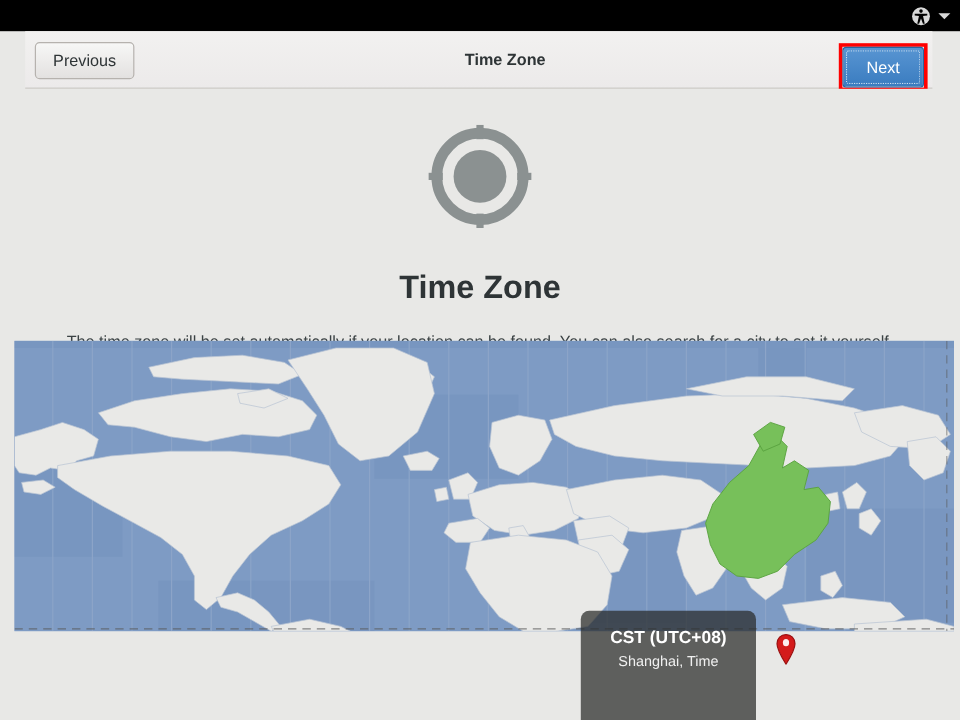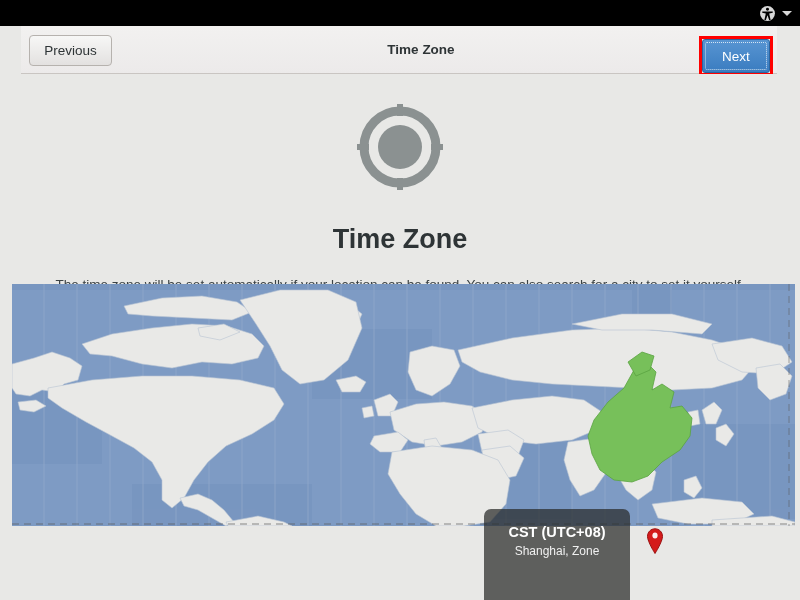--- a/index.html
+++ b/index.html
@@ -308,19 +308,19 @@
       <path d="M616,78 L630,68 L642,72 L638,86 L624,92 Z" fill="#77c05a" stroke="#5ba341" stroke-width="0.8"></path>
     </g>
 
     <line x1="0" y1="240" x2="783" y2="240" stroke="#5a5a5a" stroke-width="1" stroke-dasharray="7,5" opacity="0.7"></line>
     <line x1="777" y1="0" x2="777" y2="242" stroke="#5a5a5a" stroke-width="1" stroke-dasharray="7,5" opacity="0.55"></line>
   </svg>
 </div>
 
 <div id="tz-tooltip">
   <div id="tz-abbr">CST (UTC+08)</div>
-  <div id="tz-city">Shanghai, Zone</div>
+  <div id="tz-city">Shanghai, Time</div>
 </div>
 
 <svg id="map-pin" viewBox="0 0 18 26">
   <path d="M9,25.5 C9,25.5 16.5,13.5 16.5,8.5 C16.5,4 13.2,0.8 9,0.8 C4.8,0.8 1.5,4 1.5,8.5 C1.5,13.5 9,25.5 9,25.5 Z" fill="#d41b1b" stroke="#9a1212" stroke-width="1"></path>
   <ellipse cx="9" cy="7.6" rx="2.6" ry="3" fill="#ffffff" opacity="0.92"></ellipse>
 </svg>
 
 </body></html>

